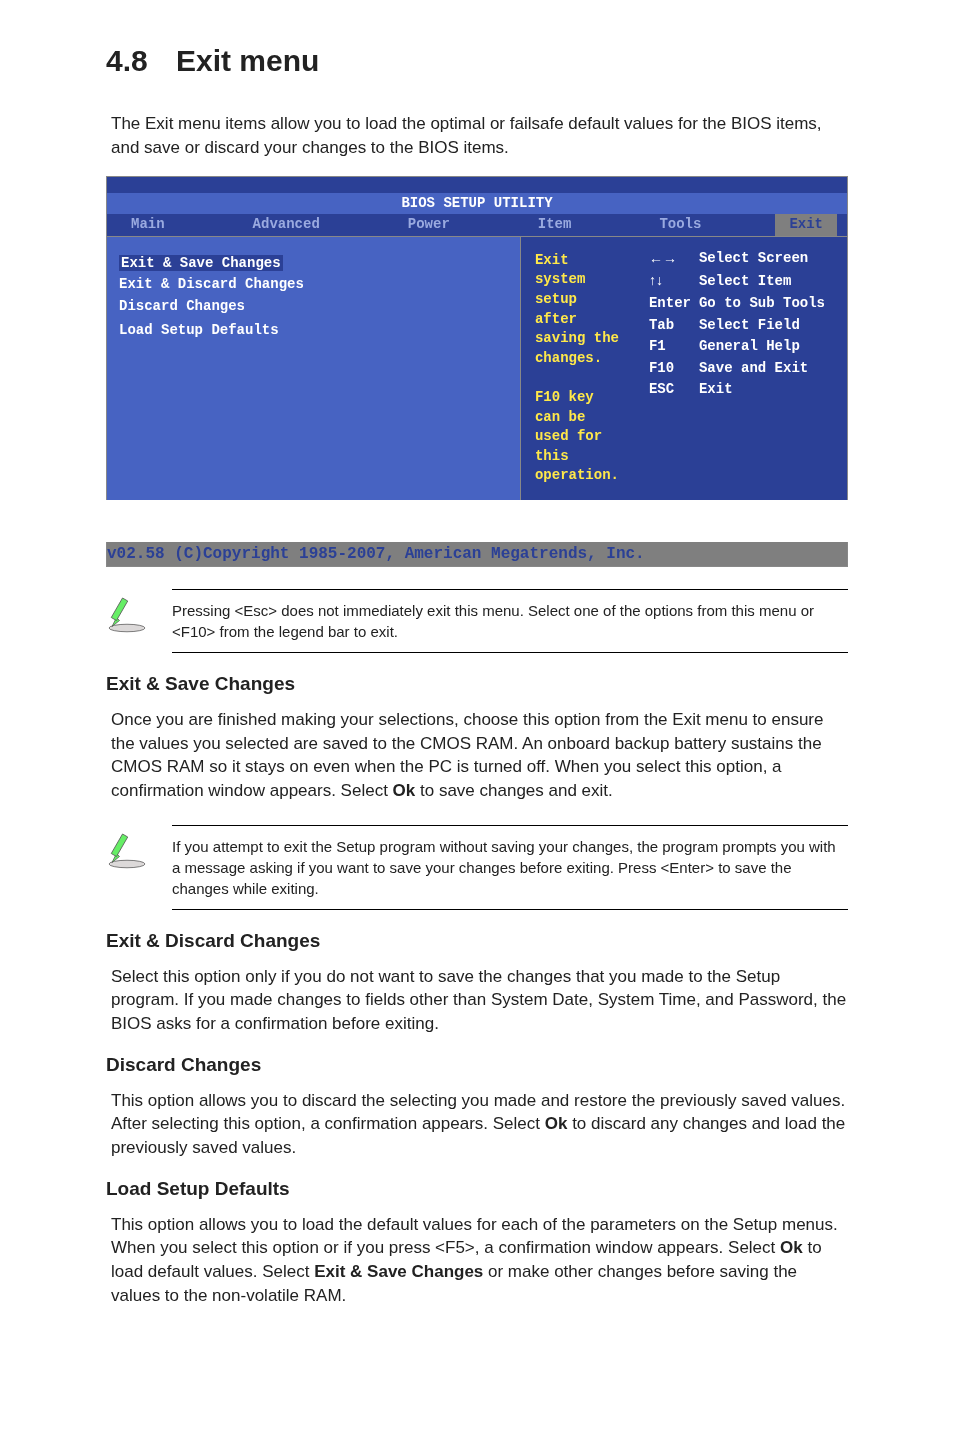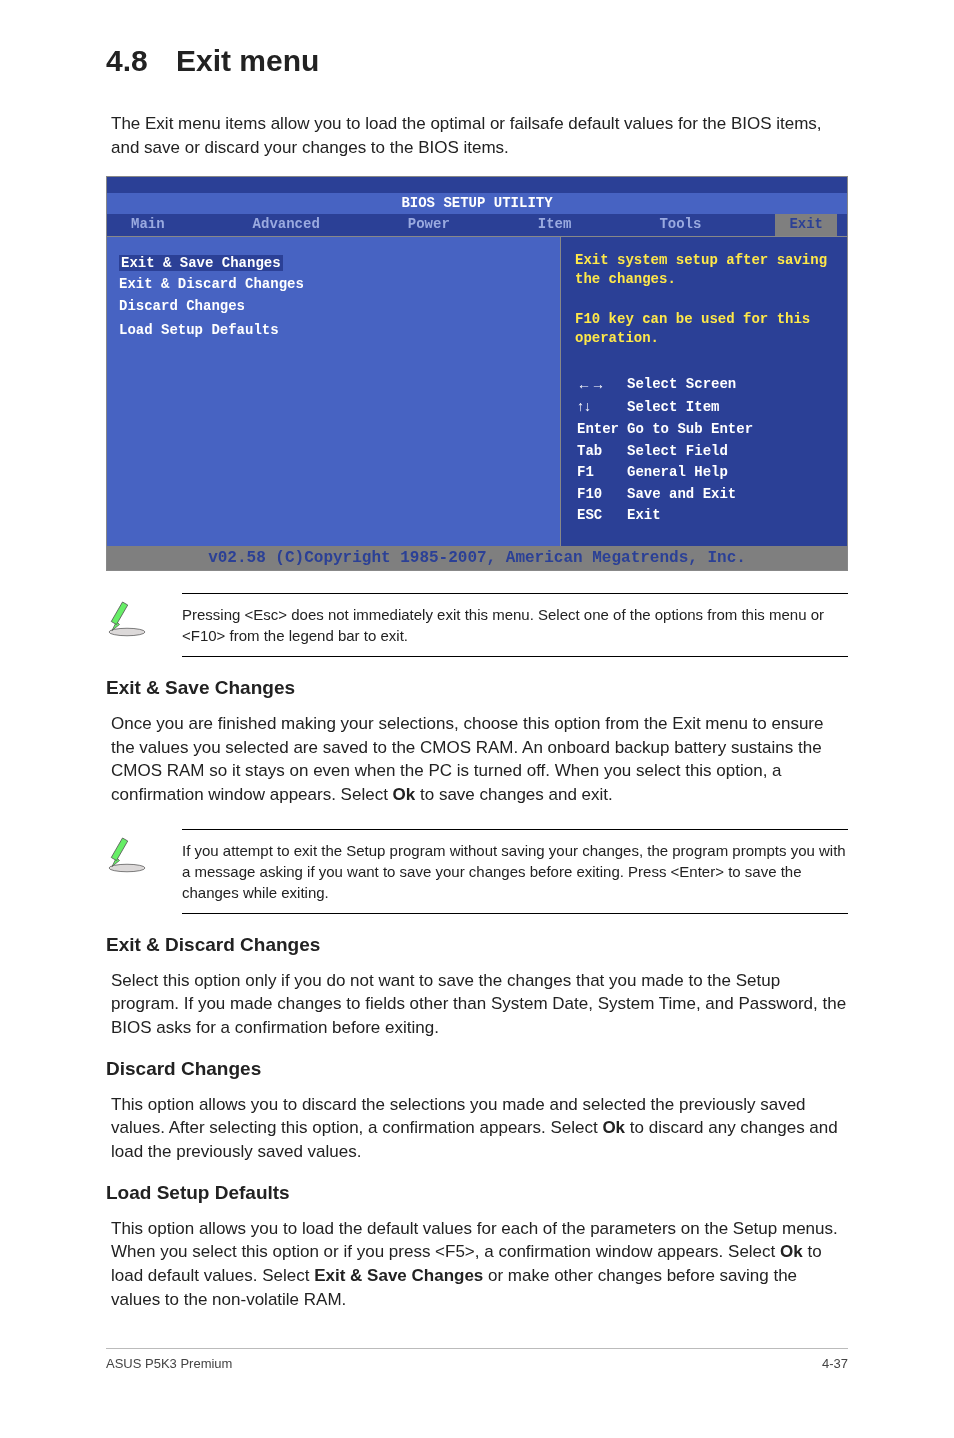--- a/index.html
+++ b/index.html
@@ -69,42 +69,42 @@
     color: var(--white-text);
     padding: 16px 12px 80px 12px;
     font-weight: bold;
   }
   .bios-right {
     flex: 2;
     background: var(--panel-blue);
     color: var(--yellow-text);
     border-left: 1px solid #888;
     display: flex;
-    flex-direction: column;
+    flex-direction: row;
   }
   .help-top { padding: 14px 14px; flex: 1; font-weight: bold; }
   .help-bot { padding: 10px 14px 18px 14px; color: var(--white-text); font-weight: bold; }
   .help-bot table td { padding: 0 6px 0 0; white-space: nowrap; }
   .bios-footer {
     background: var(--footer-gray);
     color: var(--panel-blue);
     font-family: "Courier New", monospace;
-    text-align: center;
-    font-weight: bold;
-    padding: 1px 12px;
+    font-weight: bold;
+    padding: 1px 0;
     border: 1px solid #888;
     border-top: none;
+    margin-top: 42px;
   }
   .bios-item { display: block; padding: 1px 0; }
   .bios-highlight { background: var(--panel-blue); color: var(--white-text); padding: 0 2px; }
 
   
   .notebox {
     display: flex;
-    gap: 28px;
+    gap: 18px;
     margin: 22px 0 18px 0;
     align-items: flex-start;
   }
   .notebox .icon-col { flex: 0 0 48px; }
   .notebox .text-col {
     flex: 1;
     border-top: 1px solid #000;
     border-bottom: 1px solid #000;
     padding: 10px 0;
     font-size: 15px;
@@ -164,21 +164,21 @@
                 <tr>
                   <td><span class="bios-arrows">←→</span></td>
                   <td>Select Screen</td>
                 </tr>
             <tr>
                   <td><span class="bios-arrows">↑↓</span></td>
                   <td>Select Item</td>
                 </tr>
             <tr>
                   <td>Enter</td>
-                  <td>Go to Sub Enter</td>
+                  <td>Go to Sub Tools</td>
                 </tr>
             <tr>
                   <td>Tab</td>
                   <td>Select Field</td>
                 </tr>
             <tr>
                   <td>F1</td>
                   <td>General Help</td>
                 </tr>
             <tr>
@@ -222,25 +222,21 @@
         </svg>
     </div>
     <div class="text-col">If you attempt to exit the Setup program without saving your changes, the program prompts you with a message asking if you want to save your changes before exiting. Press &lt;Enter&gt; to save the changes while exiting.</div>
   </div>
 
   <h2>Exit &amp; Discard Changes</h2>
   <p>Select this option only if you do not want to save the changes that you  made to the Setup program. If you made changes to fields other than System Date, System Time, and Password, the BIOS asks for a confirmation before exiting.</p>
 
   <h2>Discard Changes</h2>
   <p>
-    <span>This option allows you to discard the selections you made and selected the previously saved values. After selecting this option, a confirmation appears. Select </span><b>Ok</b><span> to discard any changes and load the previously saved values.</span>
+    <span>This option allows you to discard the selecting you made and restore the previously saved values. After selecting this option, a confirmation appears. Select </span><b>Ok</b><span> to discard any changes and load the previously saved values.</span>
   </p>
 
   <h2>Load Setup Defaults</h2>
   <p>
     <span>This option allows you to load the default values for each of the parameters on the Setup menus. When you select this option or if you press &lt;F5&gt;, a confirmation window appears. Select </span><b>Ok</b><span> to load default values. Select </span><b>Exit &amp; Save Changes</b><span> or make other changes before saving the values to the non-volatile RAM.</span>
   </p>
 
-  <div class="page-footer">
-    <span>ASUS P5K3 Premium</span>
-    <span>4-37</span>
-  </div>
 </div>
 
 </body></html>

